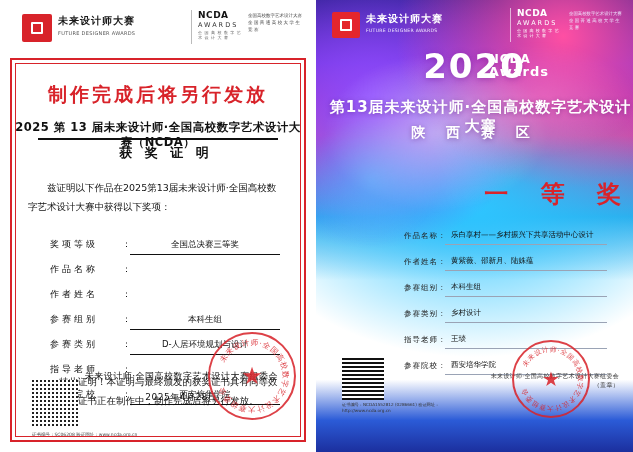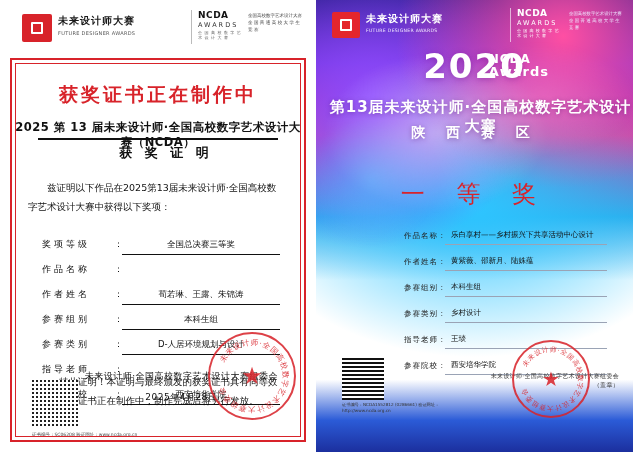--- a/index.html
+++ b/index.html
@@ -70,21 +70,21 @@
   .title3{
     position:absolute;left:16px;right:0;top:84px;text-align:center;
     font-size:13px;font-weight:bold;color:#111;letter-spacing:4px;
   }
   .para{
     position:absolute;left:16px;right:24px;top:118px;
     font-size:9.5px;line-height:19px;color:#111;text-indent:19px;
   }
 
   .fields{position:absolute;left:30px;top:170px;right:24px;}
-  .frow{display:flex;align-items:flex-end;height:25px;}
+  .frow{display:flex;align-items:flex-end;height:25px;margin-left:8px;}
   .flabel{
     width:72px;font-size:9px;color:#111;letter-spacing:3px;
     padding-bottom:4px;flex:none;
   }
   .fcolon{width:8px;font-size:9px;padding-bottom:4px;}
   .fval{
     flex:1;border-bottom:1px solid #111;text-align:center;
     font-size:8.5px;padding-bottom:3px;color:#111;
   }
 
@@ -188,22 +188,22 @@
     text-shadow:0 1px 5px rgba(60,0,100,.4);
     margin-left:12px;
   }
   .r-zone{
     position:absolute;left:0;right:0;top:124px;text-align:center;
     font-size:14px;font-weight:bold;color:#fff;letter-spacing:8px;
     text-shadow:0 1px 5px rgba(60,0,100,.4);
   }
 
   .prize{
-    position:absolute;left:0;right:0;top:178px;text-align:center;
-    font-size:24px;font-weight:normal;color:#d8232a;letter-spacing:12px;
+    position:absolute;left:0;right:0;top:178px;text-align:right;
+    font-size:24px;font-weight:bold;color:#d8232a;letter-spacing:12px;
   }
 
   .r-fields{position:absolute;left:60px;right:26px;top:228px;}
   .rfrow{display:flex;align-items:flex-start;margin-bottom:9px;}
   .rflabel{
     width:62px;flex:none;font-size:7.5px;color:#222;text-align:right;
     letter-spacing:1px;padding-top:3px;
   }
   .rfcolon{width:7px;font-size:7.5px;padding-top:3px;color:#222;}
   .rfval{
@@ -248,41 +248,40 @@
       <div class="ncda-badge">
         <div class="n1">NCDA</div>
         <div class="n2">AWARDS</div>
         <div class="n3">全 国 高 校 数 字 艺 术 设 计 大 赛</div>
       </div>
       <div class="ncda-cn">全国高校数字艺术设计大赛
 全 国 普 通 高 校 大 学 生 竞 赛</div>
     </div>
 
     <div class="left-inner">
-      <div class="title1">获奖证书正在制作中</div>
+      <div class="title1">制作完成后将另行发放</div>
       <div class="title2">2025 第 13 届未来设计师·全国高校数字艺术设计大赛（NCDA）</div>
       <div class="title2-rule"></div>
       <div class="title3">获 奖 证 明</div>
 
       <div class="para">兹证明以下作品在2025第13届未来设计师·全国高校数字艺术设计大赛中获得以下奖项：</div>
 
       <div class="fields">
         <div class="frow">
           <div class="flabel">奖项等级</div>
           <div class="fcolon">：</div>
           <div class="fval">全国总决赛三等奖</div>
         </div>
         <div class="frow">
           <div class="flabel">作品名称</div>
           <div class="fcolon">：</div>
         </div>
         <div class="frow">
           <div class="flabel">作者姓名</div>
           <div class="fcolon">：</div>
-          <div class="fval">荀若琳、王露、朱锦涛</div>
         </div>
         <div class="frow">
           <div class="flabel">参赛组别</div>
           <div class="fcolon">：</div>
           <div class="fval">本科生组</div>
         </div>
         <div class="frow">
           <div class="flabel">参赛类别</div>
           <div class="fcolon">：</div>
           <div class="fval">D-人居环境规划与设计</div>

